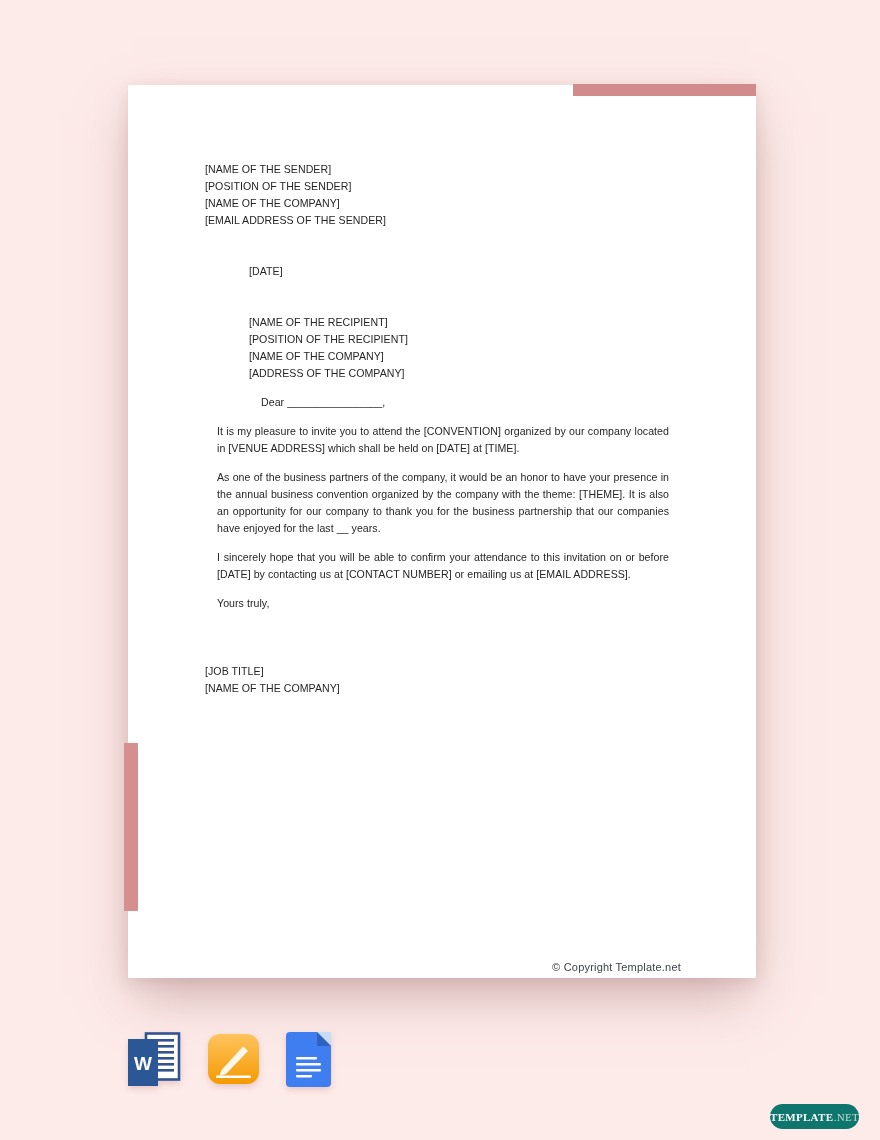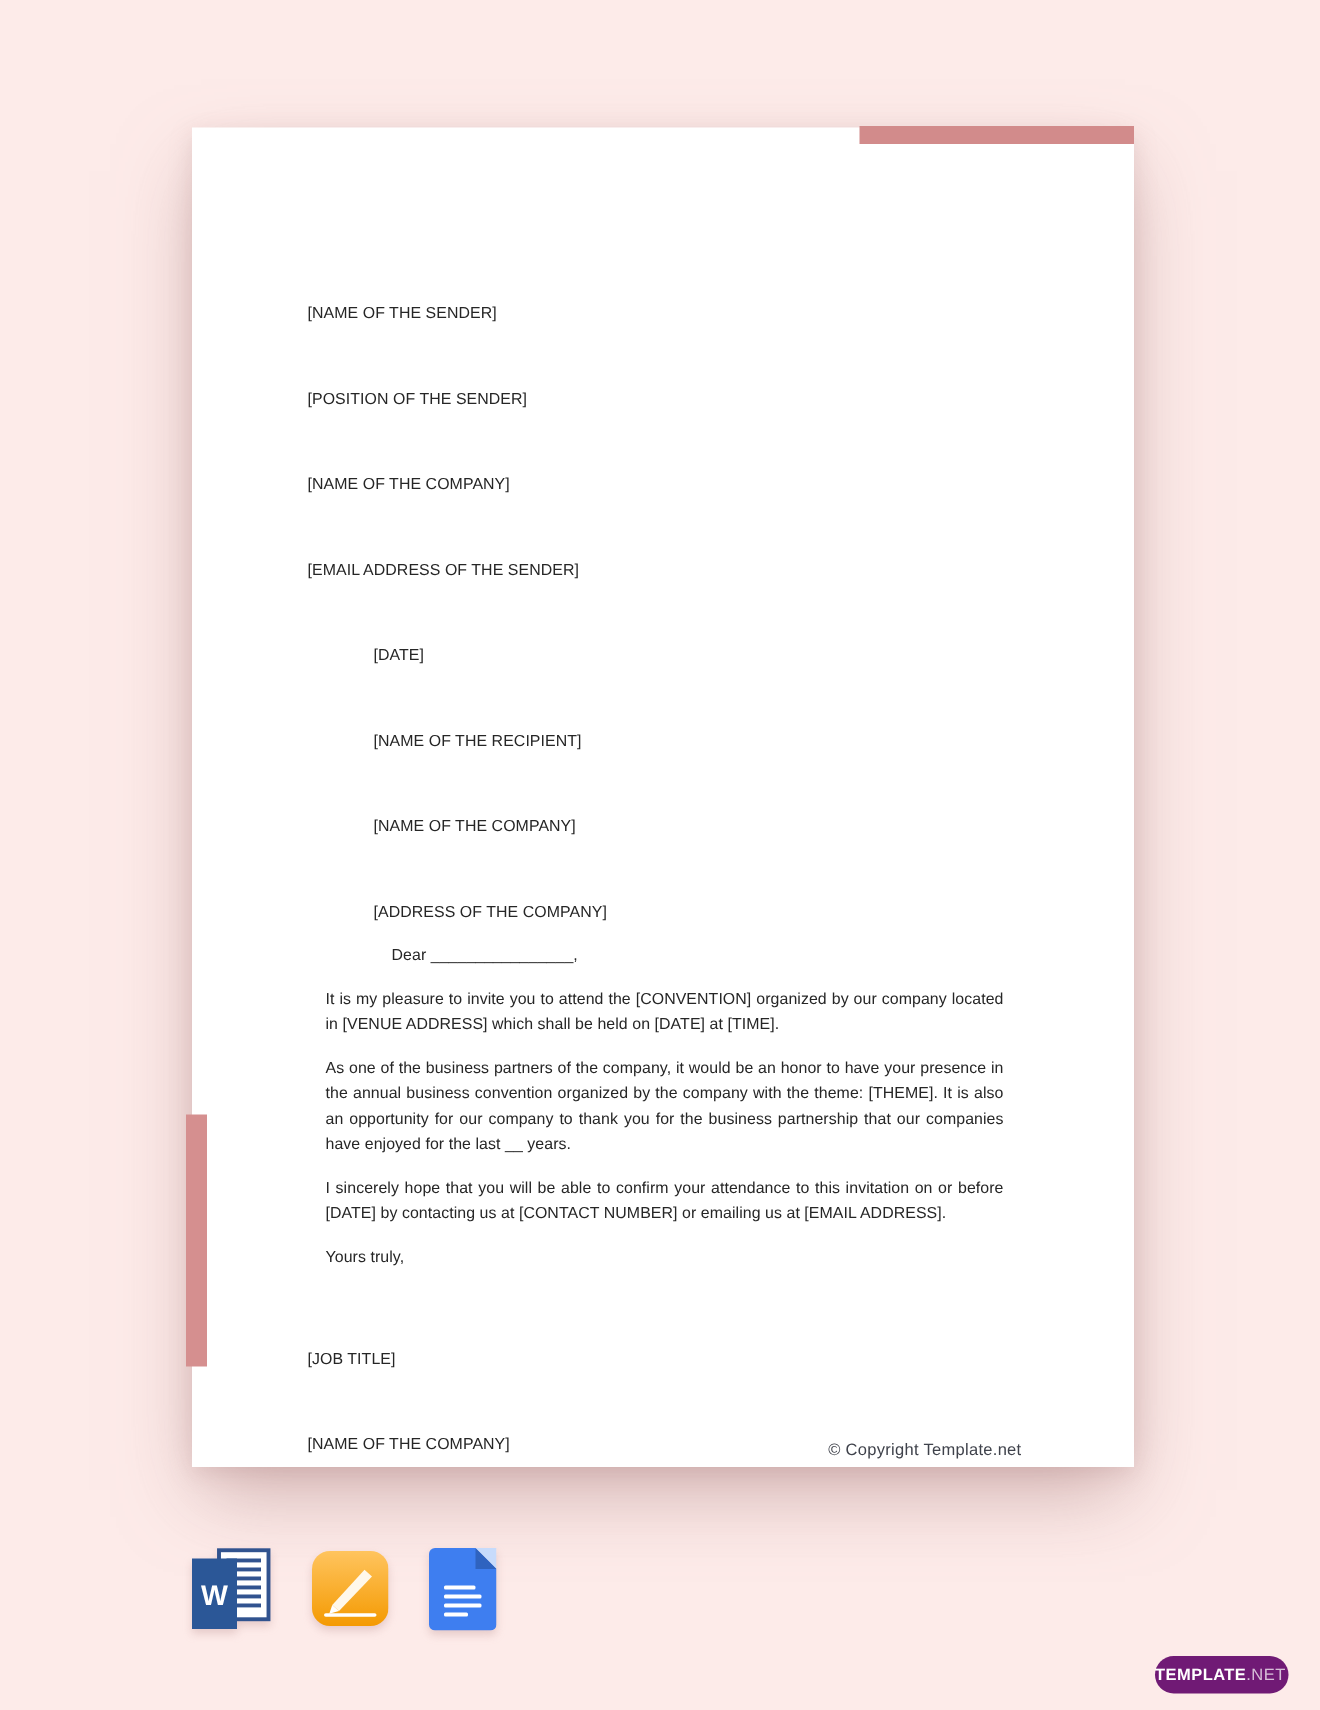--- a/index.html
+++ b/index.html
@@ -20,43 +20,43 @@
   }
   .bar-left{
     position:absolute;left:-4px;top:658px;width:14px;height:168px;
     background:#d58f8f;
   }
   .letter{
     position:absolute;left:77px;top:76px;width:476px;
     font-size:10.6px;line-height:17px;color:#262626;
     letter-spacing:0.05px;
   }
-  .letter .line{white-space:nowrap;margin-top:40px;}
+  .letter .line{white-space:nowrap;}
   .letter p{margin:12px;}
   .block{margin:0;}
   .gap-lg{margin-top:34px;padding-left:44px;}
   .gap-md{margin-top:17px;}
   .gap-sm{margin-top:16px;}
   .gap-close{margin-top:35px;}
   .gap-sig{margin-top:51px;}
   .just{text-align:justify;}
   .copyright{
     position:absolute;right:75px;bottom:5px;
     font-size:11px;color:#3f424b;letter-spacing:0.2px;margin-top:23px;
   }
   .dock{
     position:absolute;left:128px;top:1031px;height:56px;
     display:flex;align-items:center;gap:27px;
   }
   .dock svg{filter:drop-shadow(0 3px 3px rgba(185,140,140,0.35));}
   .badge{
     position:absolute;left:770px;top:1104px;width:89px;height:25px;
-    background:#701a75;border-radius:13px;
-    display:flex;align-items:center;justify-content:flex-start;
-    font-size:11px;letter-spacing:0.3px;color:#ffffff;
+    background:#0f766e;border-radius:13px;
+    display:flex;align-items:center;justify-content:space-between;
+    font-size:11px;letter-spacing:0.3px;color:#ffffff;font-family:Liberation Serif, serif;
   }
   .badge .b{font-weight:bold;}
   .badge .l{color:rgba(255,255,255,0.72);}
 </style>
 </head>
 <body>
 
 <div class="paper">
   <div class="bar-top"></div>
   <div class="bar-left"></div>
@@ -66,20 +66,21 @@
       <div class="line">[NAME OF THE SENDER]</div>
       <div class="line">[POSITION OF THE SENDER]</div>
       <div class="line">[NAME OF THE COMPANY]</div>
       <div class="line">[EMAIL ADDRESS OF THE SENDER]</div>
     </div>
 
     <div class="block gap-lg line">[DATE]</div>
 
     <div class="block gap-lg">
       <div class="line">[NAME OF THE RECIPIENT]</div>
+      <div class="line">[POSITION OF THE RECIPIENT]</div>
       <div class="line">[NAME OF THE COMPANY]</div>
       <div class="line">[ADDRESS OF THE COMPANY]</div>
     </div>
 
     <p class="gap-lg">Dear ________________,</p>
 
     <p class="gap-md just">It is my pleasure to invite you to attend the [CONVENTION] organized by our company located in [VENUE ADDRESS] which shall be held on [DATE] at [TIME].</p>
     <p class="gap-md just">As one of the business partners of the company, it would be an honor to have your presence in the annual business convention organized by the company with the theme: [THEME]. It is also an opportunity for our company to thank you for the business partnership that our companies have enjoyed for the last __ years.</p>
     <p class="gap-sm just">I sincerely hope that you will be able to confirm your attendance to this invitation on or before [DATE] by contacting us at [CONTACT NUMBER] or emailing us at [EMAIL ADDRESS].</p>
 

